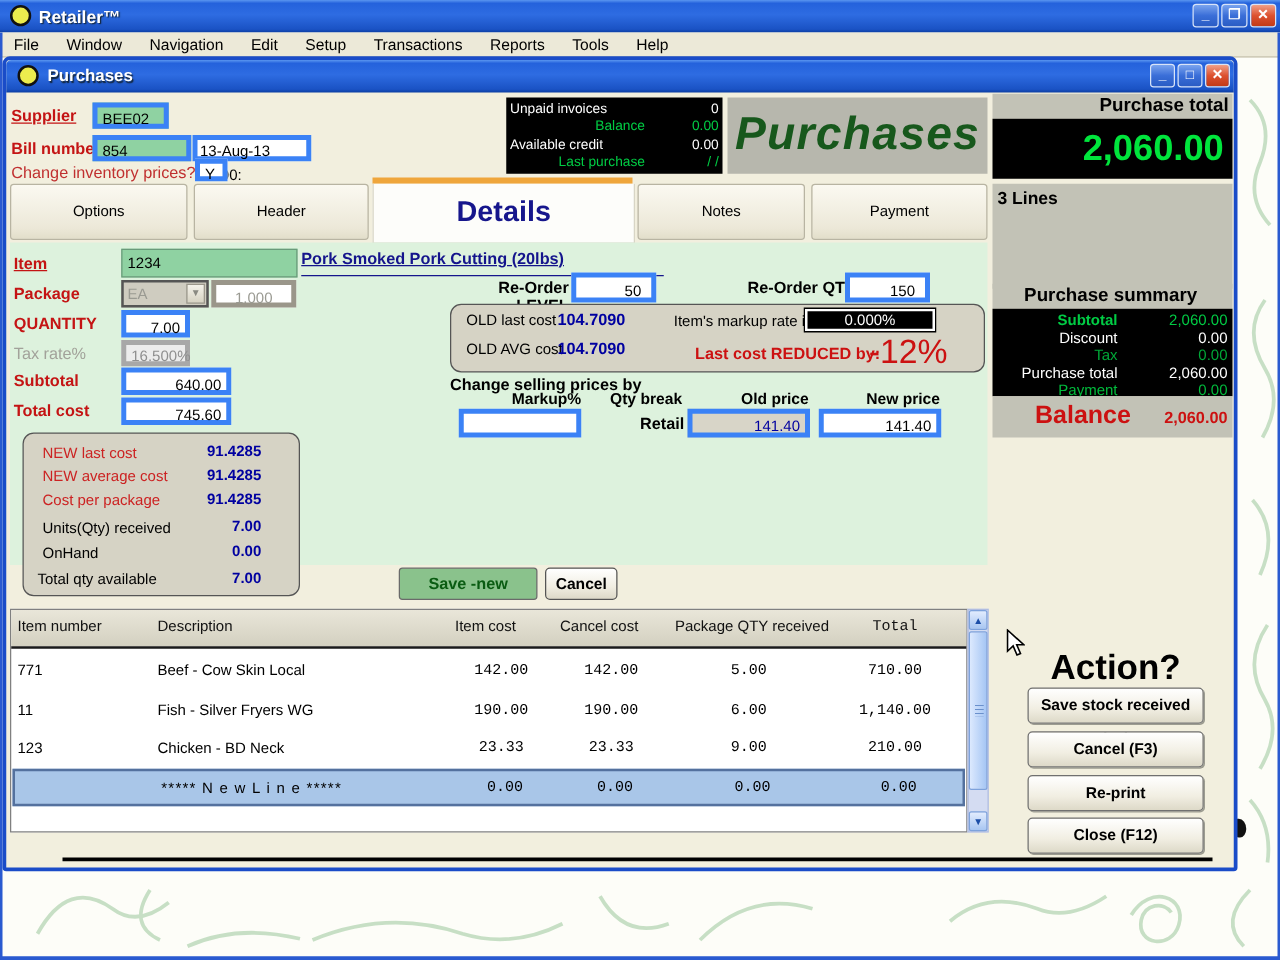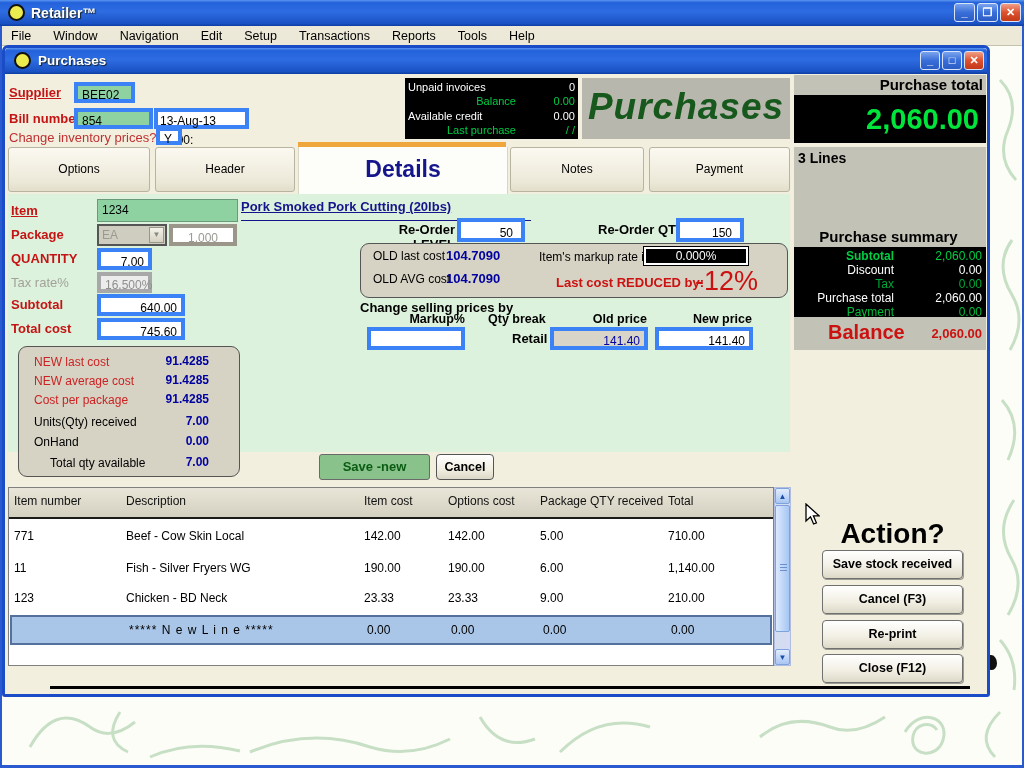--- a/index.html
+++ b/index.html
@@ -37,21 +37,21 @@
        text-align:center;font-size:12px;}
   .tab-active{background:#fdfdfa;border:1px solid #d8d5c5;border-top:none;text-align:center;
        color:#16168c;font-weight:bold;font-size:23px;}
   
   .grid{box-sizing:border-box;background:#fff;border:1px solid #808080;}
   .grid-head{display:grid;grid-template-columns:112px 238px 84px 92px 128px 106px;
        background:linear-gradient(180deg,#e9e6d9,#d3d0c0);border-bottom:2px solid #1a1a1a;
        height:29px;line-height:27px;font-size:12px;color:#111;}
   .grid-row{display:grid;grid-template-columns:112px 238px 84px 92px 128px 106px;height:30px;line-height:30px;font-size:12px;}
   .gc{padding:0 5px;overflow:hidden;white-space:nowrap;}
-  .gc.num{text-align:left;}
+  .gc.num{text-align:center;font-family:Liberation Mono, monospace;}
   .sel-row{background:#a9c6e8;border:2px solid #54719e;box-sizing:border-box;line-height:26px;}
   
   .sb-track{background:#d4dcf2;border:1px solid #b0bce0;box-sizing:border-box;}
   .sb-btn{background:linear-gradient(180deg,#e2ecfe,#a8c6f2);border:1px solid #7ea2dc;border-radius:2px;
           box-sizing:border-box;color:#1c4ea8;font-size:8px;text-align:center;line-height:15px;}
   .sb-thumb{background:linear-gradient(90deg,#dce9fe,#a6c6f4);border:1px solid #7ea2dc;border-radius:2px;box-sizing:border-box;}
   
   .btn{box-sizing:border-box;border:1px solid #707070;border-radius:4px;text-align:center;
        background:linear-gradient(180deg,#ffffff 0%,#f1eee2 60%,#ddd9c8 100%);
        font-weight:bold;font-size:12.5px;box-shadow:1px 1px 0 #9c9c90;}
@@ -237,33 +237,33 @@
     <span class="abs" style="left:15px;top:8px;color:#cc2222;">NEW last cost</span>
     <span class="abs navyval" style="left:130px;top:7px;width:60px;text-align:right;">91.4285</span>
     <span class="abs" style="left:15px;top:27px;color:#cc2222;">NEW average cost</span>
     <span class="abs navyval" style="left:130px;top:26px;width:60px;text-align:right;">91.4285</span>
     <span class="abs" style="left:15px;top:46px;color:#cc2222;">Cost per package</span>
     <span class="abs navyval" style="left:130px;top:45px;width:60px;text-align:right;">91.4285</span>
     <span class="abs" style="left:15px;top:68px;">Units(Qty) received</span>
     <span class="abs navyval" style="left:130px;top:67px;width:60px;text-align:right;">7.00</span>
     <span class="abs" style="left:15px;top:88px;">OnHand</span>
     <span class="abs navyval" style="left:130px;top:87px;width:60px;text-align:right;">0.00</span>
-    <span class="abs" style="left:31px;top:109px;">Total qty available</span>
+    <span class="abs" style="left:11px;top:109px;">Total qty available</span>
     <span class="abs navyval" style="left:130px;top:108px;width:60px;text-align:right;">7.00</span>
   </div>
 
   <div class="abs btn-green" style="left:319px;top:454px;width:111px;height:26px;line-height:24px;">Save -new</div>
   <div class="abs btn" style="left:436px;top:454px;width:58px;height:26px;line-height:24px;box-shadow:none;border-color:#555;">Cancel</div>
 
   <div class="abs grid" style="left:8px;top:487px;width:766px;height:179px;">
     <div class="grid-head">
       <div class="gc">Item number</div>
       <div class="gc">Description</div>
       <div class="gc">Item cost</div>
-      <div class="gc">Options cost</div>
+      <div class="gc">Cancel cost</div>
       <div class="gc">Package QTY received</div>
       <div class="gc num">Total</div>
     </div>
     <div class="grid-row" style="margin-top:2px;">
       <div class="gc">771</div>
       <div class="gc">Beef -  Cow Skin Local</div>
       <div class="gc num">142.00</div>
       <div class="gc num">142.00</div>
       <div class="gc num">5.00</div>
       <div class="gc num">710.00</div>

